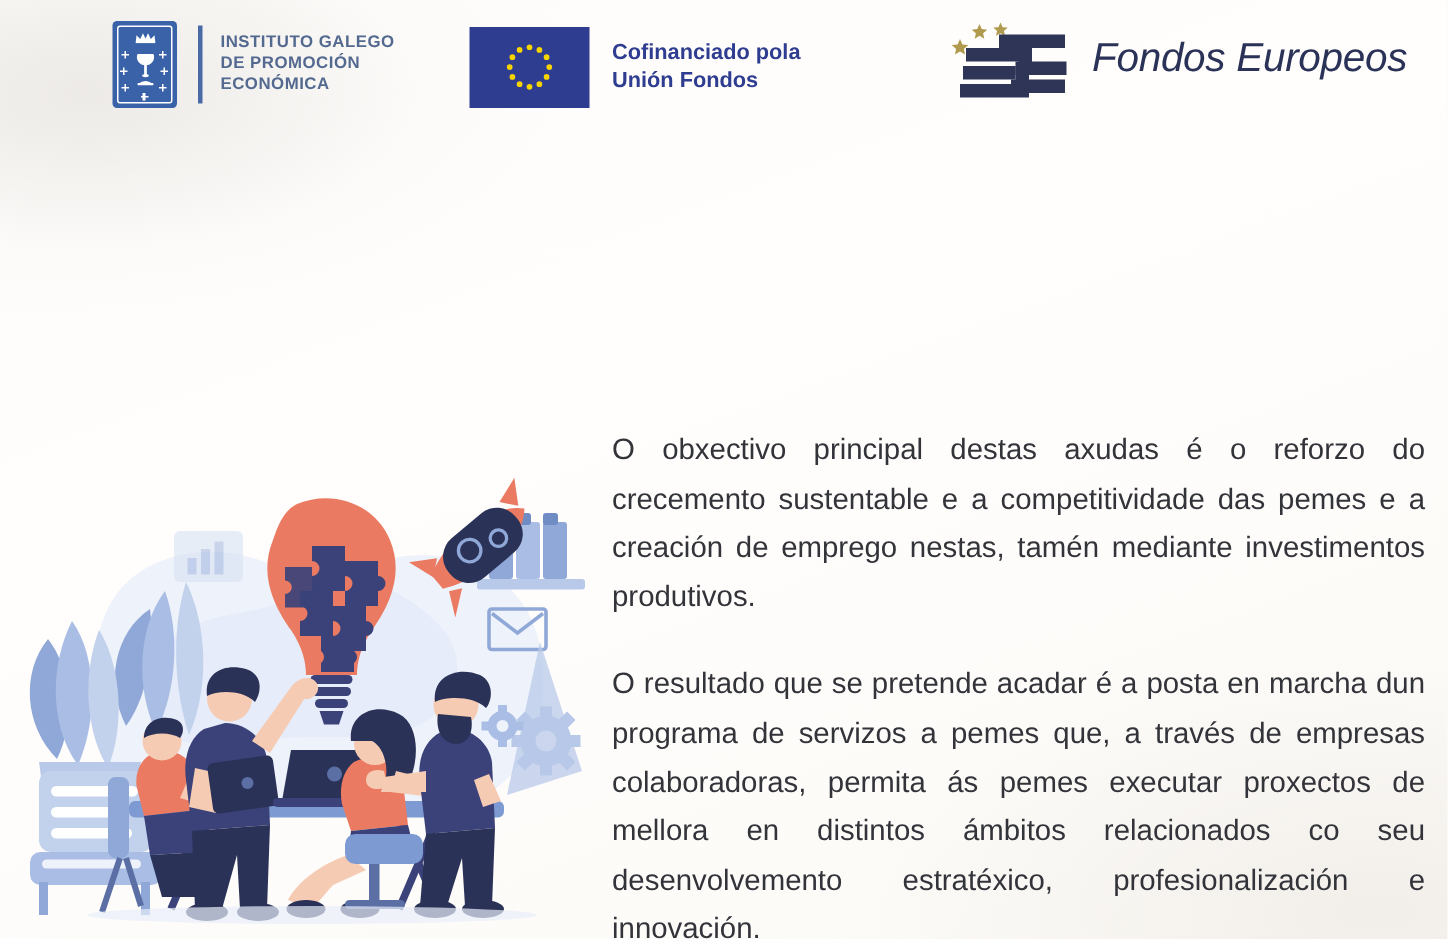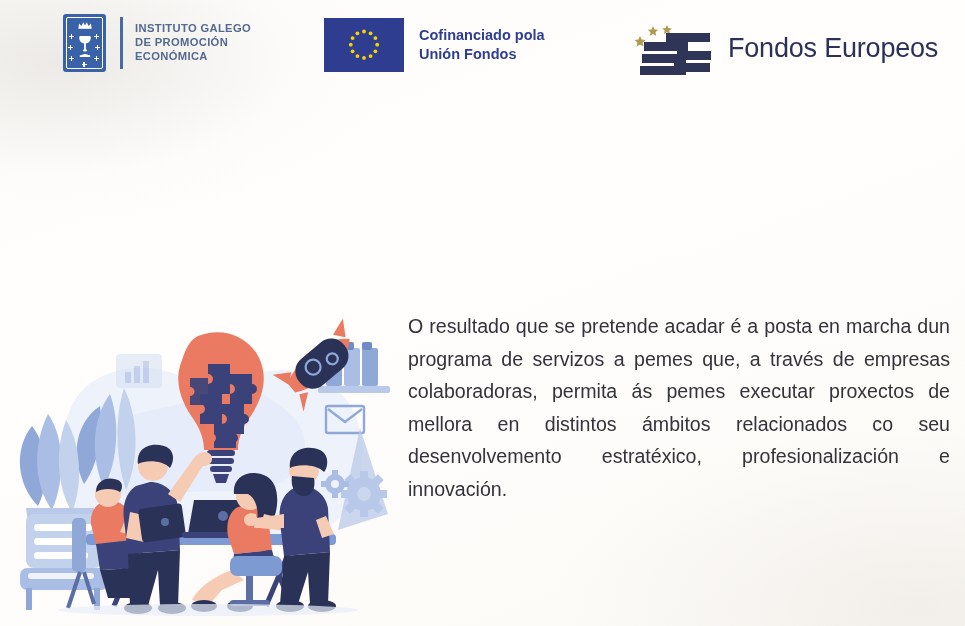--- a/index.html
+++ b/index.html
@@ -30,21 +30,21 @@
   .logo-bar {
     position: absolute;
     top: 0; left: 0;
     width: 965px;
     height: 88px;
   }
 
   
   .igape {
     position: absolute;
-    left: 63px; top: 14px;
+    left: 75px; top: 14px;
     display: flex;
     align-items: center;
   }
   .xunta-shield {
     position: relative;
     width: 43px; height: 58px;
     background: #3a62a8;
     border-radius: 3px;
     flex: none;
     overflow: hidden;
@@ -98,21 +98,21 @@
     font-size: 11.2px;
     font-weight: bold;
     letter-spacing: 0.35px;
     line-height: 13.8px;
     white-space: nowrap;
   }
 
   
   .eu-block {
     position: absolute;
-    left: 324px; top: 18px;
+    left: 313px; top: 18px;
     display: flex;
     align-items: center;
   }
   .eu-flag {
     position: relative;
     width: 80px; height: 54px;
     background: #2f3d90;
     flex: none;
   }
   .eu-text {
@@ -120,23 +120,24 @@
     color: #2f3d90;
     font-size: 14.5px;
     font-weight: bold;
     line-height: 19px;
     white-space: nowrap;
   }
 
   
   .fondos-block {
     position: absolute;
-    left: 620px; top: 14px;
+    left: 620px; top: 4px;
     display: flex;
     align-items: center;
+    font-style: italic;
   }
   .fondos-mark {
     position: relative;
     width: 100px; height: 68px;
     flex: none;
   }
   .fondos-text {
     margin-left: 8px;
     color: #2b3257;
     font-size: 27px;
@@ -266,20 +267,21 @@
             <path d="M57 40 h9 v12 h-9 Z"></path>
           </g>
         </svg>
       </div>
       <div class="fondos-text">Fondos Europeos</div>
     </div>
   </div>
 
 
   <div class="body-col">
+    <p class="para1">O obxectivo principal destas axudas é o reforzo do crecemento sustentable e a competitividade das pemes e a creación de emprego nestas, tamén mediante investimentos produtivos.</p>
     <p class="para2">O resultado que se pretende acadar é a posta en marcha dun programa de servizos a pemes que, a través de empresas colaboradoras, permita ás pemes executar proxectos de mellora en distintos ámbitos relacionados co seu desenvolvemento estratéxico, profesionalización e innovación.</p>
   </div>
 
   <div class="illustration">
     <svg viewBox="0 0 390 300" width="390" height="300" xmlns="http://www.w3.org/2000/svg">
 
       <path d="M62 92 C78 52 130 40 172 58 C214 76 248 44 292 54 C336 64 356 96 354 140 C352 186 330 214 286 222 C240 230 196 214 148 222 C104 230 66 214 58 176 C50 140 50 122 62 92 Z" fill="#eef2fa"></path>
       <path d="M96 118 C120 86 160 96 192 78 C226 58 258 74 282 96 C306 118 300 152 270 166 C240 180 190 168 150 178 C110 188 80 160 96 118 Z" fill="#e4ebf8" opacity="0.9"></path>
 
       <g opacity="0.55">

